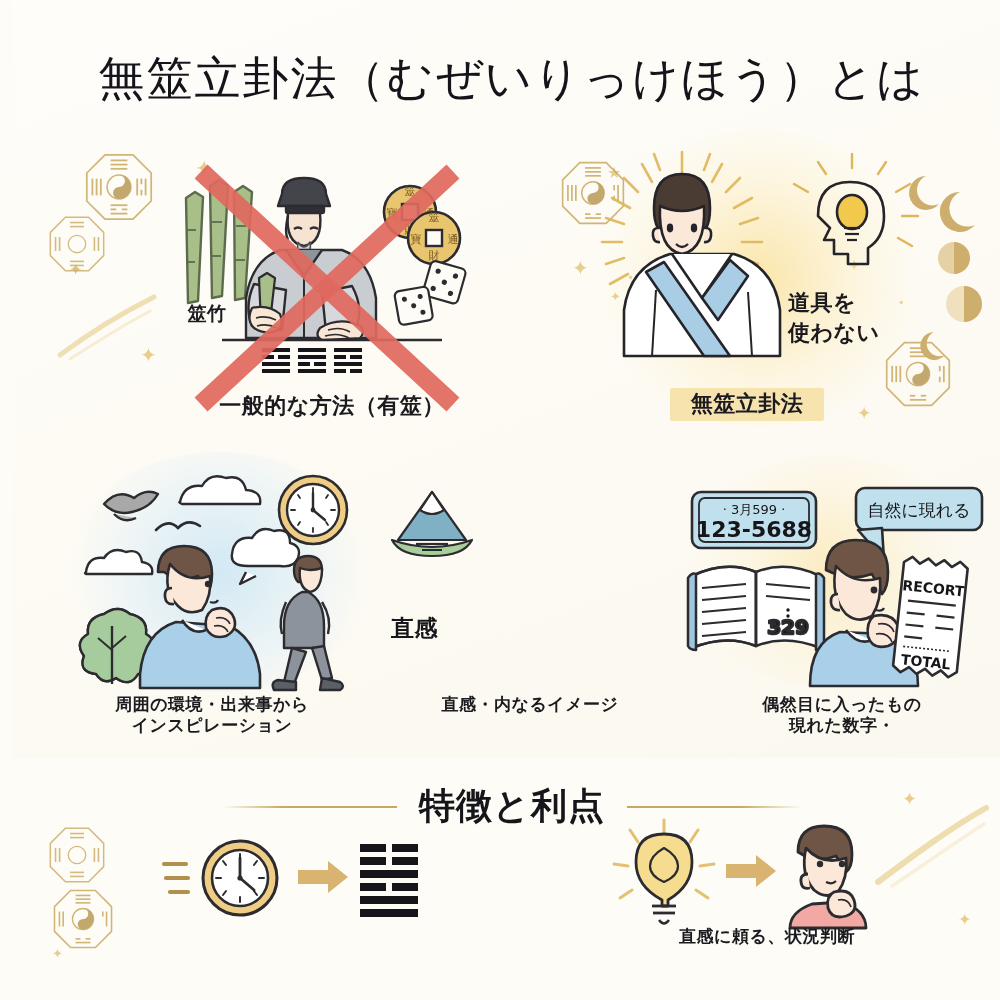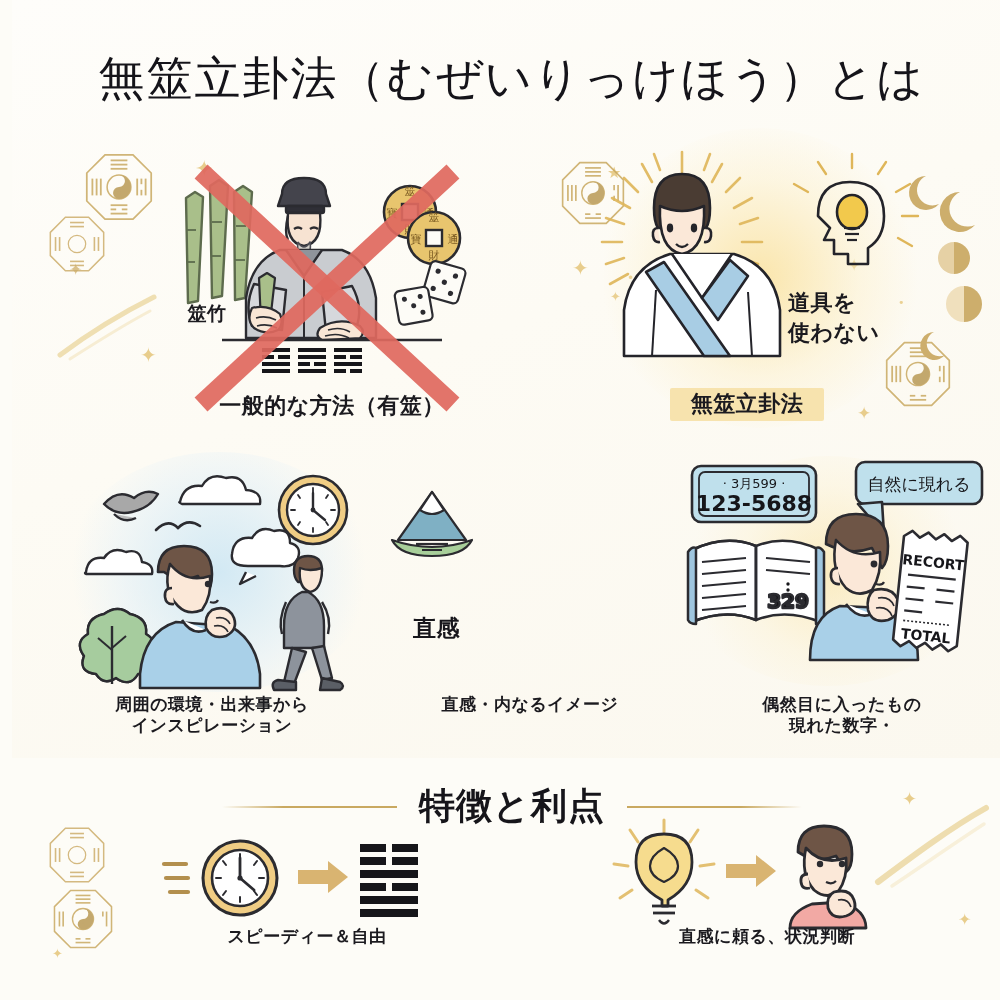--- a/index.html
+++ b/index.html
@@ -605,29 +605,29 @@
       </path></line></line></path></g>
       <g stroke="#e3c072" stroke-width="2.4" stroke-linecap="round">
         <line x1="228" y1="82" x2="228" y2="70">
         <line x1="204" y1="90" x2="196" y2="80"><line x1="252" y1="90" x2="260" y2="80">
         <line x1="196" y1="112" x2="184" y2="110"><line x1="260" y1="112" x2="272" y2="110">
         <line x1="198" y1="136" x2="186" y2="142"><line x1="258" y1="136" x2="270" y2="142">
       </line></line></line></line></line></line></line></g>
     
   </div>
 
-  <div class="cap cap-sm lbl-inline" style="left:401px;top:614px;font-size:23px;">直感</div>
+  <div class="cap cap-sm lbl-inline" style="left:379px;top:614px;font-size:23px;">直感</div>
 
   <div class="cap cap-lg" style="left:368px;top:694px;width:300px;">
     <div>直感・内なるイメージ</div>
   </div>
 
   <div class="glow-radial" style="left:666px;top:456px;width:300px;height:230px;opacity:.7;"></div>
 
-  <div class="panel" style="left:676px;top:440px;width:310px;height:220px;">
+  <div class="panel" style="left:676px;top:466px;width:310px;height:220px;">
     <svg width="310" height="220" viewBox="0 0 310 220">
 
       <g>
         <rect x="4" y="26" width="124" height="56" rx="9" fill="#bfe0ec" stroke="#2b2b30" stroke-width="2.6"></rect>
         <rect x="11" y="32" width="110" height="44" rx="6" fill="none" stroke="#2b2b30" stroke-width="1.8"></rect>
         <text x="66" y="48" font-size="13" text-anchor="middle" fill="#16161a" font-family="'DejaVu Sans',sans-serif">· 3月599 ·</text>
         <text x="66" y="71" font-size="22" text-anchor="middle" fill="#16161a" font-family="'DejaVu Sans',sans-serif" font-weight="bold">123-5688</text>
       </g>
 
       <g>
@@ -733,21 +733,20 @@
           <rect x="32" y="13" width="26" height="8"></rect>
         <rect x="0" y="26" width="58" height="8"></rect>
         <rect x="0" y="39" width="26" height="8"></rect>
           <rect x="32" y="39" width="26" height="8"></rect>
         <rect x="0" y="52" width="58" height="8"></rect>
         <rect x="0" y="65" width="58" height="8"></rect>
       </g>
     </svg>
   </div>
 
-  <div class="cap cap-lg" style="left:110px;top:926px;width:370px;">スピーディー＆自由</div>
 
   <div class="panel" style="left:600px;top:818px;width:260px;height:110px;">
     <svg width="260" height="110" viewBox="0 0 260 110">
       <g stroke="#e3c072" stroke-width="3" stroke-linecap="round">
         <line x1="52" y1="14" x2="52" y2="2"></line>
         <line x1="26" y1="24" x2="18" y2="12"></line>
           <line x1="78" y1="24" x2="86" y2="12"></line>
         <line x1="16" y1="48" x2="2" y2="46"></line>
           <line x1="88" y1="48" x2="102" y2="46"></line>
         <line x1="20" y1="72" x2="8" y2="80"></line>

